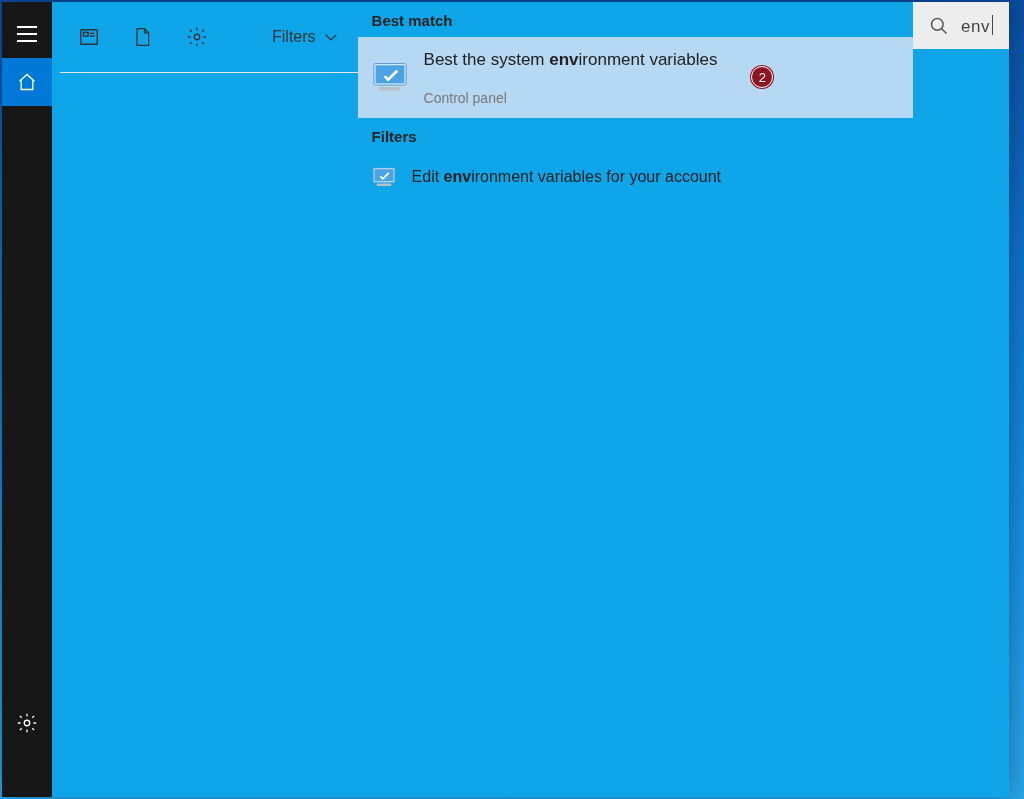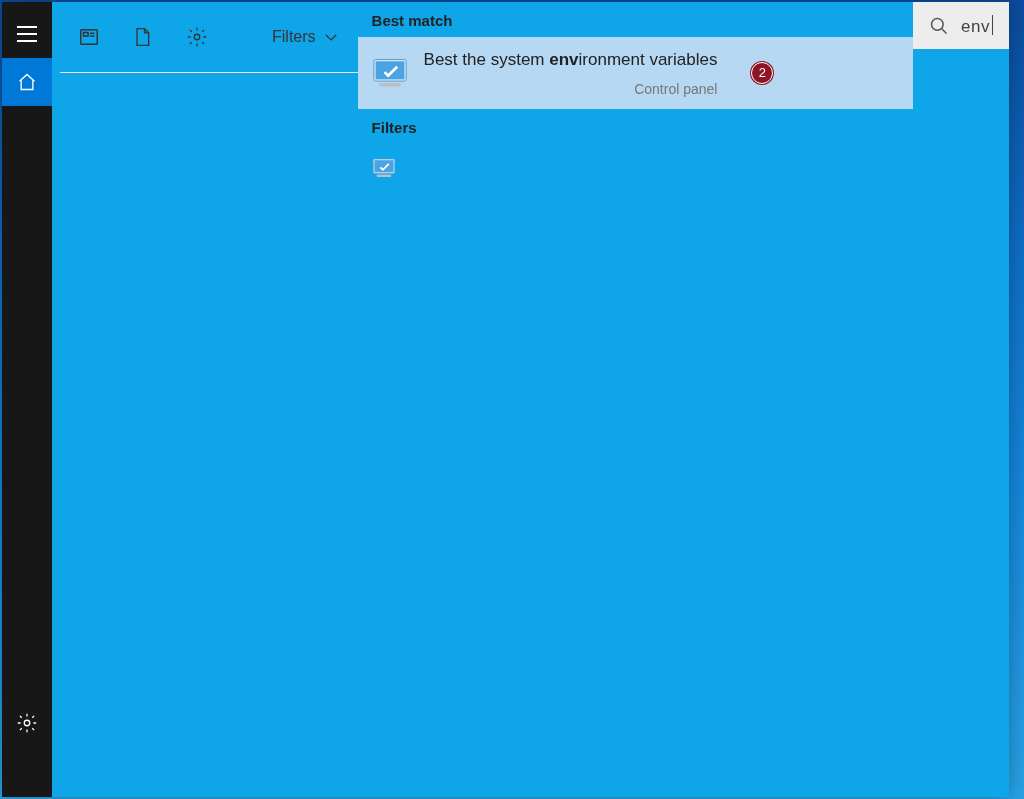--- a/index.html
+++ b/index.html
@@ -116,22 +116,21 @@
     }
     .result-text .title {
       font-size: 17px;
       color: #222;
       line-height: 1.35;
     }
     .result-text .title b { font-weight: 600; }
     .result-text .subtitle {
       font-size: 14px;
       color: #777;
-      margin-top: 9px;
-      text-align: right;
+      margin-top: 18px;
     }
     .thin .title { font-size: 16px; }
     .content { flex: 1; overflow: auto; }
     
     .searchbar {
       height: 47px;
       background: #ededed;
       display: flex;
       align-items: center;
       padding: 0 16px;
@@ -259,20 +258,25 @@
 
       <div class="result-item thin">
         <div class="result-icon small">
           <svg width="24" height="22" viewBox="0 0 40 34">
             <rect x="2" y="2" width="36" height="24" rx="2" fill="#cfe7fb" stroke="#5a93c6" stroke-width="1"></rect>
             <rect x="4" y="4" width="32" height="20" fill="#4ba3e3"></rect>
             <path d="M14 16 L18 20 L28 10" stroke="#fff" stroke-width="3" fill="none"></path>
             <rect x="8" y="28" width="24" height="4" rx="1" fill="#b8c0c6"></rect>
           </svg>
         </div>
+        <div class="result-text">
+          <div class="title">
+            <span>Edit </span><b>env</b><span>ironment variables for your account</span>
+          </div>
+        </div>
       </div>
     </div>
 
     <div class="searchbar">
       <svg width="20" height="20" viewBox="0 0 24 24" fill="none" stroke="#555" stroke-width="1.8">
         <circle cx="10" cy="10" r="7"></circle>
         <line x1="21" y1="21" x2="15" y2="15"></line>
       </svg>
       <div class="search-text">
         <span>env</span><span class="caret"></span>

